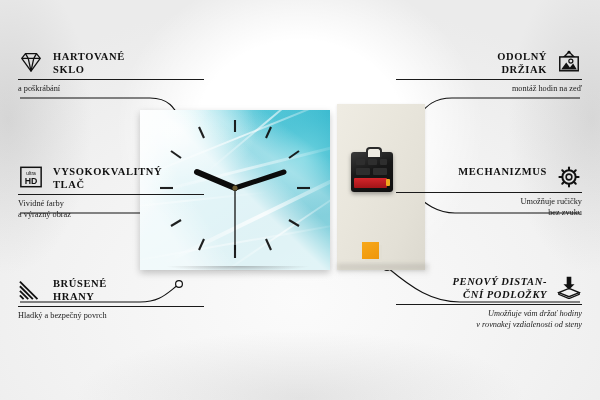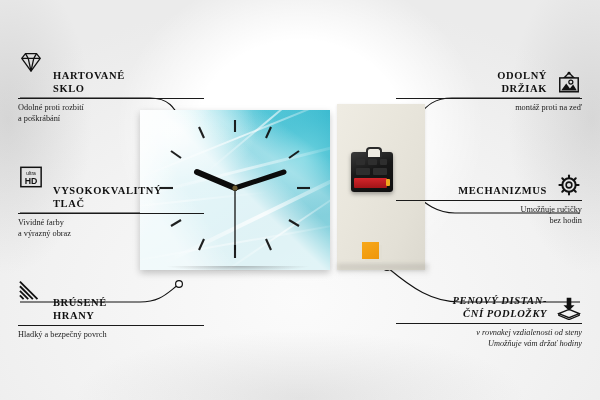--- a/index.html
+++ b/index.html
@@ -80,25 +80,25 @@
   .mech .dot{position:absolute;background:#2e2e2e;border-radius:1px;}
   .pad{
     position:absolute;left:222px;top:138px;width:17px;height:17px;
     background:linear-gradient(150deg,#f7a81b 0%,#ef960b 100%);
     box-shadow:3px 3px 0 rgba(225,222,212,.95);
   }
 
   
   .feat{position:absolute;width:186px;}
   .feat .hd{display:flex;align-items:flex-start;gap:9px;}
-  .feat.right .hd{flex-direction:row-reverse;align-items:flex-end;}
+  .feat.right .hd{flex-direction:row-reverse;}
   .ttl{
     font-family:"Liberation Serif",serif;font-weight:bold;
     font-size:10.5px;line-height:13px;letter-spacing:.6px;color:#111;
-    text-transform:uppercase;flex:1;margin-top:19px;
+    text-transform:uppercase;flex:1;
   }
   .feat.right .ttl{text-align:right;}
   .rule{height:1.3px;background:#1a1a1a;margin:3px 0 4px;}
   .desc{font-size:8.3px;line-height:10.6px;color:#1c1c1c;}
   .feat.right .desc{text-align:right;}
   .ic{width:26px;height:24px;flex:none;display:block;}
 
   .f-l1{left:18px;top:50px;}
   .f-l2{left:18px;top:165px;}
   .f-l3{left:18px;top:277px;}
@@ -192,21 +192,20 @@
           <path d="M4,9 L24,9 M8,4 L11,9 L14,23 M20,4 L17,9 L14,23 M11,9 L17,9"></path>
         </g>
       </svg>
       <div class="ttl">
         <div>HARTOVANÉ</div>
         <div>SKLO</div>
       </div>
     </div>
     <div class="rule"></div>
     <div class="desc">
-      <div>Odolné proti rozbití</div>
       <div>a poškrábání</div>
     </div>
   </div>
 
   <div class="feat f-l2">
     <div class="hd">
       <svg class="ic" viewBox="0 0 28 26">
         <rect x="3" y="2.5" width="22" height="21" fill="none" stroke="#111" stroke-width="1.6"></rect>
         <text x="14" y="11" text-anchor="middle" font-family="Liberation Sans, sans-serif" font-size="5.4" fill="#111">ultra</text>
         <text x="14" y="20.5" text-anchor="middle" font-family="Liberation Sans, sans-serif" font-size="9.5" font-weight="bold" fill="#111">HD</text>
@@ -253,21 +252,21 @@
         <path d="M5.5,21 L11,13.5 L15,19 L18.5,14.5 L22.5,21 Z" fill="#111"></path>
         <circle cx="16" cy="12" r="2.2" fill="none" stroke="#111" stroke-width="1.3"></circle>
       </svg>
       <div class="ttl">
         <div>ODOLNÝ</div>
         <div>DRŽIAK</div>
       </div>
     </div>
     <div class="rule"></div>
     <div class="desc">
-      <div>montáž proti na zeď</div>
+      <div>montáž hodin na zeď</div>
     </div>
   </div>
 
   <div class="feat right f-r2">
     <div class="hd">
       <svg class="ic" viewBox="0 0 28 26">
         <g fill="none" stroke="#111" stroke-width="2.2" stroke-linecap="round">
           <circle cx="14" cy="13" r="7.2"></circle>
           <line x1="14" y1="2.6" x2="14" y2="5.2"></line>
           <line x1="14" y1="20.8" x2="14" y2="23.4"></line>
@@ -280,36 +279,36 @@
         </g>
         <circle cx="14" cy="13" r="3.1" fill="none" stroke="#111" stroke-width="1.7"></circle>
       </svg>
       <div class="ttl">
         <div>MECHANIZMUS</div>
       </div>
     </div>
     <div class="rule"></div>
     <div class="desc">
       <div>Umožňuje ručičky</div>
-      <div>bez hodin</div>
+      <div>bez zvuku</div>
     </div>
   </div>
 
   <div class="feat right f-r3">
     <div class="hd">
       <svg class="ic" viewBox="0 0 28 26">
         <path d="M11.5,2 L16.5,2 L16.5,10 L20,10 L14,16 L8,10 L11.5,10 Z" fill="#111"></path>
         <path d="M14,14.5 L25,19 L14,23.5 L3,19 Z" fill="none" stroke="#111" stroke-width="1.5"></path>
         <path d="M3,19 L3,21 L14,25.5 L25,21 L25,19" fill="none" stroke="#111" stroke-width="1.5"></path>
       </svg>
       <div class="ttl">
         <div>PENOVÝ DISTAN-</div>
         <div>ČNÍ PODLOŽKY</div>
       </div>
     </div>
     <div class="rule"></div>
     <div class="desc">
+      <div>Umožňuje vám držať hodiny</div>
       <div>v rovnakej vzdialenosti od steny</div>
-      <div>Umožňuje vám držať hodiny</div>
     </div>
   </div>
 
 </div>
 
 </body></html>

